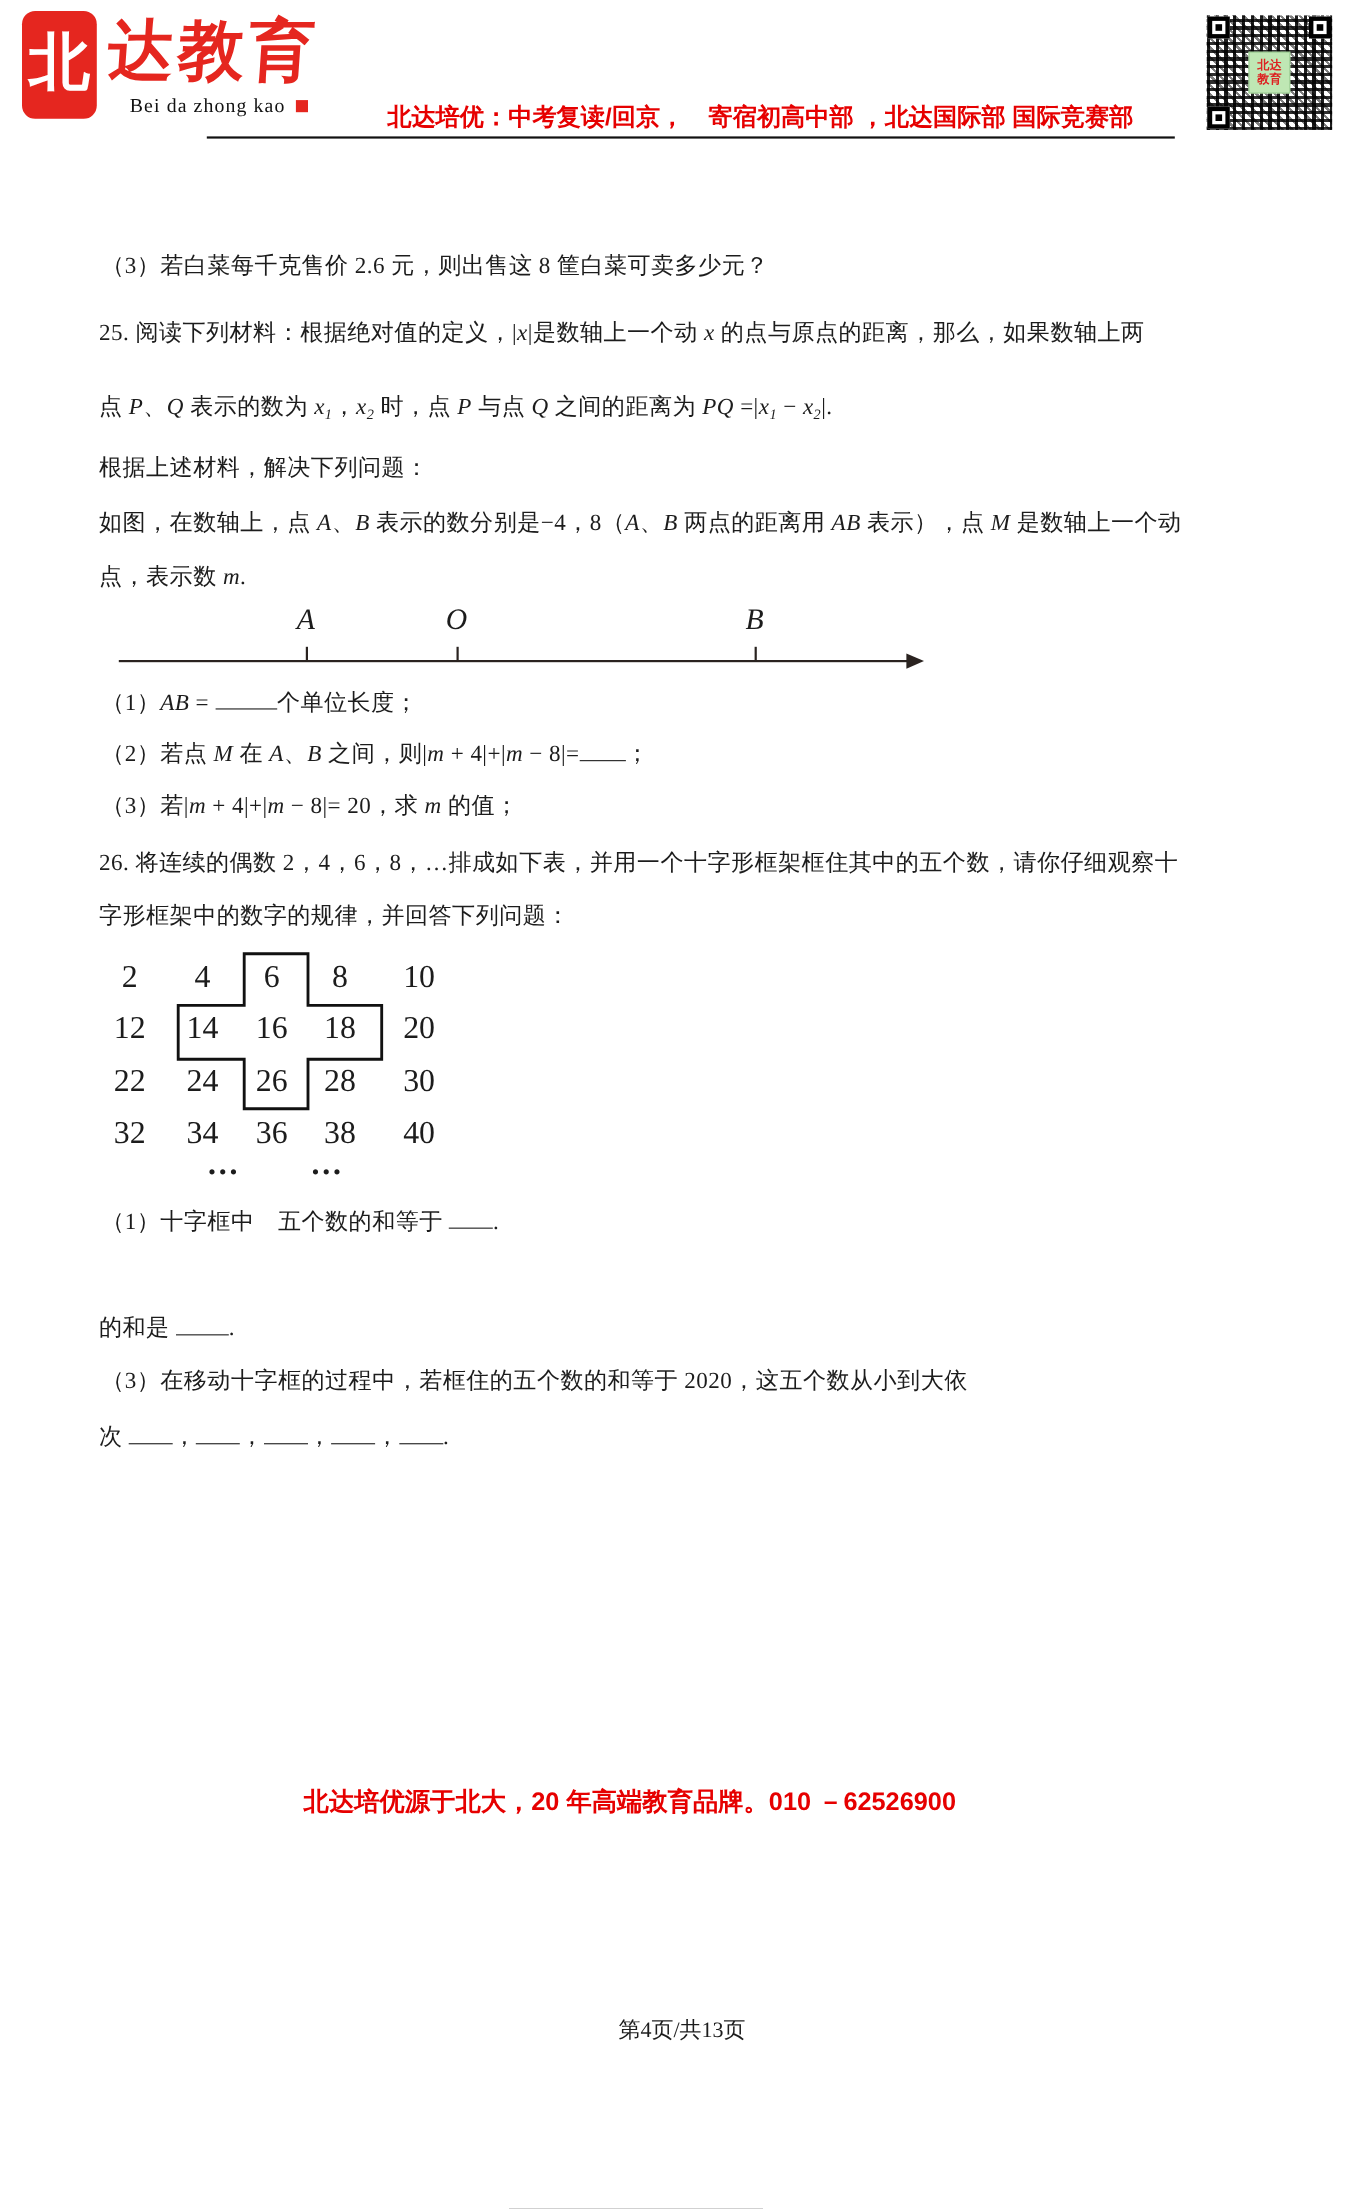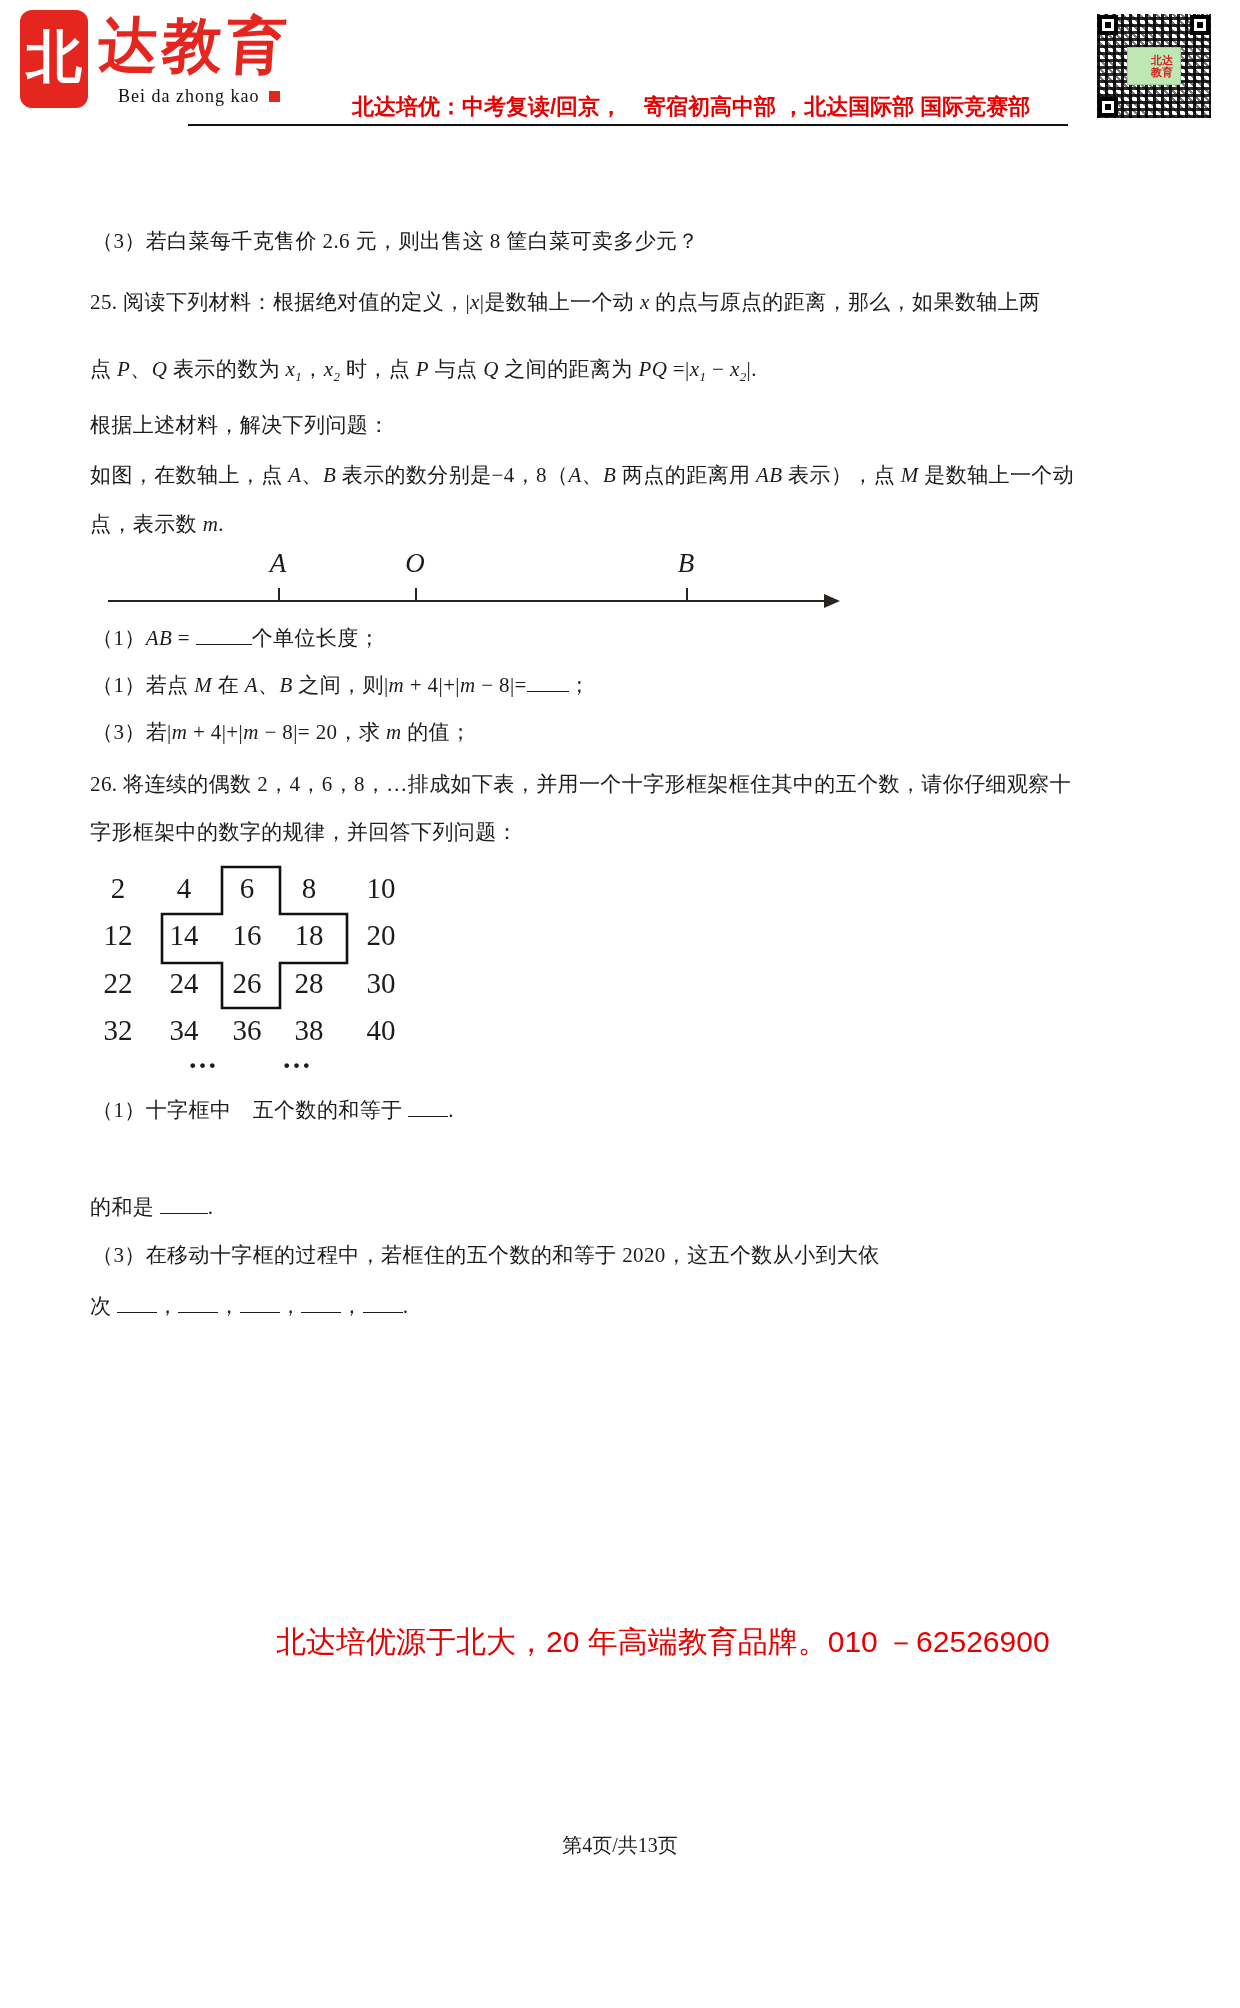--- a/index.html
+++ b/index.html
@@ -21,21 +21,21 @@
   
   .qr{position:absolute;left:1097px;top:14px;width:114px;height:104px;background-color:#fff;
       background-image:
         repeating-linear-gradient(90deg,rgba(0,0,0,.88) 0 3px,transparent 3px 8px),
         repeating-linear-gradient(0deg,rgba(0,0,0,.82) 0 3px,transparent 3px 7px),
         repeating-linear-gradient(45deg,rgba(0,0,0,.5) 0 2px,transparent 2px 6px);}
   .finder{position:absolute;width:20px;height:20px;border:4px solid #000;background:#fff;box-sizing:border-box;}
   .finder::after{content:"";position:absolute;left:3px;top:3px;width:6px;height:6px;background:#000;}
   .finder.tl{left:1px;top:1px;} .finder.tr{right:1px;top:1px;} .finder.bl{left:1px;bottom:1px;}
   .qr-center{position:absolute;left:50%;top:50%;transform:translate(-50%,-50%);width:36px;height:36px;
-      background:#bfe7b4;border:1px solid #9fcf96;display:flex;flex-direction:column;align-items:center;justify-content:center;padding-left:16px;}
+      background:#bfe7b4;border:1px solid #9fcf96;display:flex;flex-direction:column;align-items:center;justify-content:center;}
   .qr-center span{color:#d22;font-size:11px;font-weight:bold;line-height:12px;white-space:nowrap;}
 
   
   .line{position:absolute;left:90px;font-size:21px;line-height:26px;white-space:nowrap;letter-spacing:.4px;}
   .seg-i{font-style:italic;}
   .seg-sub{font-size:13px;vertical-align:-5px;font-style:italic;}
   .seg-u{display:inline-block;border-bottom:1.6px solid #1c1c1c;height:17px;vertical-align:baseline;}
 
   
   .nl-axis{position:absolute;left:108px;top:600px;width:718px;height:2px;background:#2a2320;}
@@ -45,21 +45,21 @@
   .nl-label{position:absolute;top:548px;font-size:27px;font-style:italic;transform:translateX(-50%);}
 
   
   .num{position:absolute;font-size:29px;transform:translateX(-50%);white-space:nowrap;}
   .c1{left:118px;} .c2{left:184px;} .c3{left:247px;} .c4{left:309px;} .c5{left:381px;}
   .r1{top:872px;} .r2{top:919px;} .r3{top:967px;} .r4{top:1014px;}
   .dots{top:1042px;font-weight:bold;letter-spacing:1px;}
   .cross-svg{position:absolute;left:160px;top:865px;}
 
   
-  .promo{position:absolute;left:276px;top:1622px;font-size:30px;font-weight:normal;color:#e60000;white-space:nowrap;
+  .promo{position:absolute;left:276px;top:1622px;font-size:23px;font-weight:bold;color:#e60000;white-space:nowrap;
         font-family:"Liberation Sans","DejaVu Sans",sans-serif;}
   .pageno{position:absolute;left:0;top:1832px;width:100%;text-align:center;font-size:20px;}
 </style>
 </head>
 <body>
 
 <div class="page">
 
   <div class="seal">
     <span>北</span>
@@ -94,21 +94,21 @@
     <div class="nl-arrow"></div>
     <div class="nl-tick" style="left:278px"></div>
     <div class="nl-tick" style="left:415px"></div>
     <div class="nl-tick" style="left:686px"></div>
     <div class="nl-label" style="left:278px">A</div>
     <div class="nl-label" style="left:415px">O</div>
     <div class="nl-label" style="left:686px">B</div>
   </div>
 
   <div class="line" style="left:92px;top:625px"><span>（1）</span><span class="seg-i">AB</span><span> = </span><span class="seg-u" style="width: 56px;"></span><span>个单位长度；</span></div>
-  <div class="line" style="left:92px;top:672px"><span>（1）若点 </span><span class="seg-i">M</span><span> 在 </span><span class="seg-i">A</span><span>、</span><span class="seg-i">B</span><span> 之间，则|</span><span class="seg-i">m</span><span> + 4|+|</span><span class="seg-i">m</span><span> − 8|=</span><span class="seg-u" style="width: 42px;"></span><span>；</span></div>
+  <div class="line" style="left:92px;top:672px"><span>（2）若点 </span><span class="seg-i">M</span><span> 在 </span><span class="seg-i">A</span><span>、</span><span class="seg-i">B</span><span> 之间，则|</span><span class="seg-i">m</span><span> + 4|+|</span><span class="seg-i">m</span><span> − 8|=</span><span class="seg-u" style="width: 42px;"></span><span>；</span></div>
   <div class="line" style="left:92px;top:719px"><span>（3）若|</span><span class="seg-i">m</span><span> + 4|+|</span><span class="seg-i">m</span><span> − 8|= 20，求 </span><span class="seg-i">m</span><span> 的值；</span></div>
 
   <div class="line" style="top:771px">26. 将连续的偶数 2，4，6，8，…排成如下表，并用一个十字形框架框住其中的五个数，请你仔细观察十</div>
   <div class="line" style="top:819px">字形框架中的数字的规律，并回答下列问题：</div>
 
   <div>
     <span class="num c1 r1">2</span>
     <span class="num c2 r1">4</span>
     <span class="num c3 r1">6</span>
     <span class="num c4 r1">8</span>

